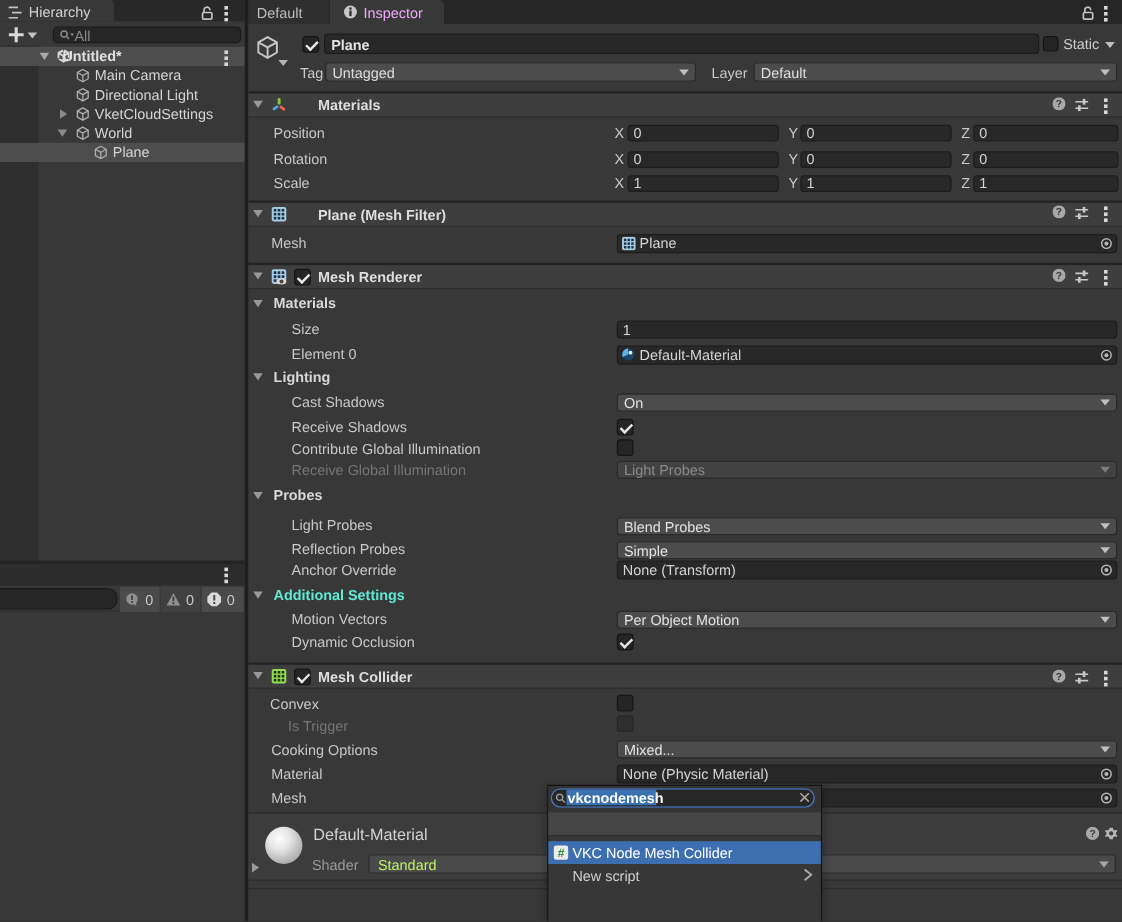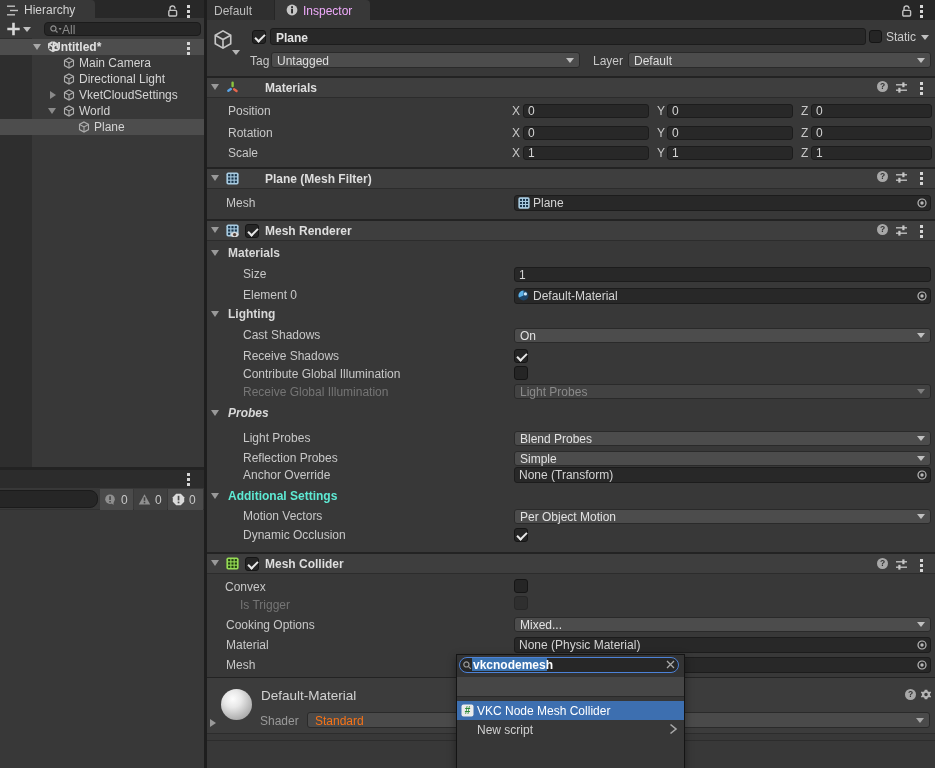--- a/index.html
+++ b/index.html
@@ -374,21 +374,21 @@
   <div class="lbl" style="left:243px;top:349px;">Receive Shadows</div>
   <div class="cb" style="left:514px;top:349px;"></div>
   <div class="chk" style="left:517px;top:353px;"></div>
   <div class="lbl" style="left:243px;top:367px;">Contribute Global Illumination</div>
   <div class="cb" style="left:514px;top:366px;"></div>
   <div class="lbl dis" style="left:243px;top:385px;">Receive Global Illumination</div>
   <div class="dd off" style="left:514px;top:384px;width:417px;height:15px;"></div>
   <div class="val" style="left:520px;top:385px;color:#8a8a8a;">Light Probes</div>
   <div class="ddarr" style="left:917px;top:389px;border-top-color:#7e7e7e;"></div>
   <div class="trid" style="left:211px;top:410px;"></div>
-  <div class="lbl b" style="left:228px;top:406px;color:#d8d8d8;font-style:italic;">Probes</div>
+  <div class="lbl b" style="left:228px;top:406px;color:#d8d8d8;">Probes</div>
   <div class="lbl" style="left:243px;top:431px;">Light Probes</div>
   <div class="dd" style="left:514px;top:431px;width:417px;height:15px;"></div>
   <div class="val" style="left:520px;top:432px;color:#e2e2e2;">Blend Probes</div>
   <div class="ddarr" style="left:917px;top:436px;"></div>
   <div class="lbl" style="left:243px;top:451px;">Reflection Probes</div>
   <div class="dd" style="left:514px;top:451px;width:417px;height:15px;"></div>
   <div class="val" style="left:520px;top:452px;color:#e2e2e2;">Simple</div>
   <div class="ddarr" style="left:917px;top:456px;"></div>
   <div class="lbl" style="left:243px;top:468px;">Anchor Override</div>
   <div class="tf" style="left:514px;top:467px;width:417px;height:16px;"></div>
@@ -454,21 +454,21 @@
   <div class="trir" style="left:210px;top:719px;border-left-color:#999;"></div>
   <div class="lbl" style="left:261px;top:689px;color:#d2d2d2;font-size:13.5px;">Default-Material</div>
   <svg class="a" style="left:905px;top:689px;" width="11" height="11" viewBox="0 0 11 11">
       <use href="#qmark"></use>
     </svg>
   <svg class="a" style="left:920px;top:689px;" width="12" height="12" viewBox="0 0 24 24">
     <path fill="#b5b5b5" d="M12 1.5 L14.6 1.5 L15.3 4.6 A7.8 7.8 0 0 1 17.9 6.1 L20.9 5.1 L22.2 7.4 L19.9 9.6 A7.8 7.8 0 0 1 19.9 12.6 L22.2 14.8 L20.9 17.1 L17.9 16.1 A7.8 7.8 0 0 1 15.3 17.6 L14.6 20.7 L12 20.7 L9.4 20.7 L8.7 17.6 A7.8 7.8 0 0 1 6.1 16.1 L3.1 17.1 L1.8 14.8 L4.1 12.6 A7.8 7.8 0 0 1 4.1 9.6 L1.8 7.4 L3.1 5.1 L6.1 6.1 A7.8 7.8 0 0 1 8.7 4.6 L9.4 1.5 Z M12 7.6 A3.5 3.5 0 1 0 12 14.6 A3.5 3.5 0 1 0 12 7.6 Z" fill-rule="evenodd"></path>
   </svg>
   <div class="lbl" style="left:260px;top:714px;color:#9a9a9a;">Shader</div>
   <div class="dd" style="left:307px;top:712px;width:623px;height:16px;background:#4a4a4a;"></div>
-  <div class="lbl" style="left:315px;top:714px;color:#f97316;">Standard</div>
+  <div class="lbl" style="left:315px;top:714px;color:#bef264;">Standard</div>
   <div class="ddarr" style="left:916px;top:718px;border-top-color:#a8a8a8;"></div>
   <div class="a" style="left:207px;top:733px;width:728px;height:1px;background:#2c2c2c;"></div>
   <div class="a" style="left:207px;top:740px;width:728px;height:1px;background:#2c2c2c;"></div>
 
   <div class="a" style="left:456px;top:654px;width:229px;height:116px;background:#373737;
        border:1px solid #141414;box-sizing:border-box;box-shadow:0 3px 8px rgba(0,0,0,0.4);"></div>
   <div class="a" style="left:457px;top:655px;width:227px;height:22px;background:#333333;"></div>
   <div class="a" style="left:459px;top:657px;width:220px;height:16px;background:#272727;
        border:1px solid #4c82d8;border-radius:8px;box-sizing:border-box;"></div>
   <svg class="a" style="left:463px;top:661px;" width="9" height="9" viewBox="0 0 9 9">

